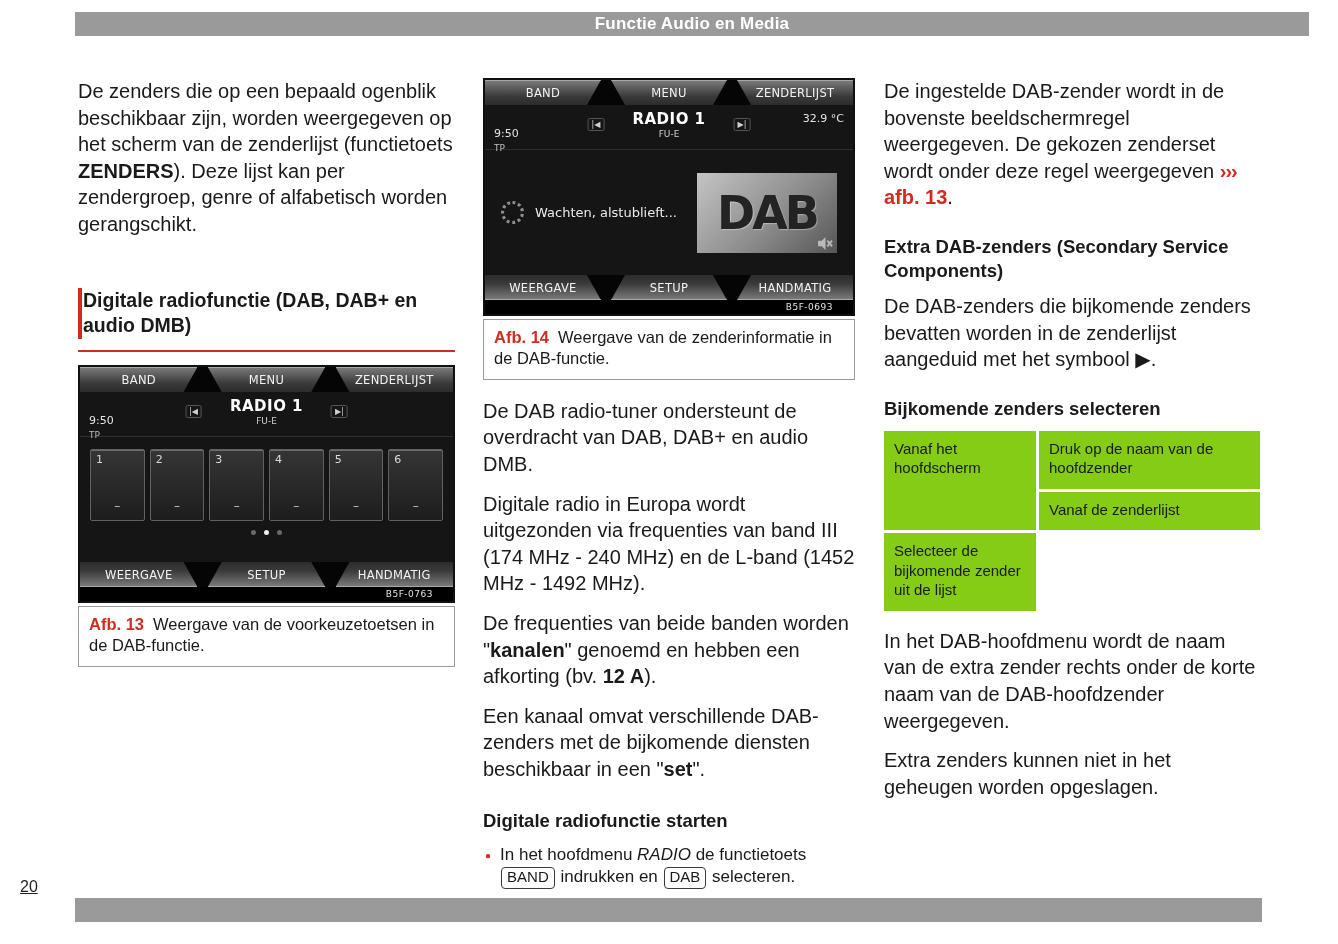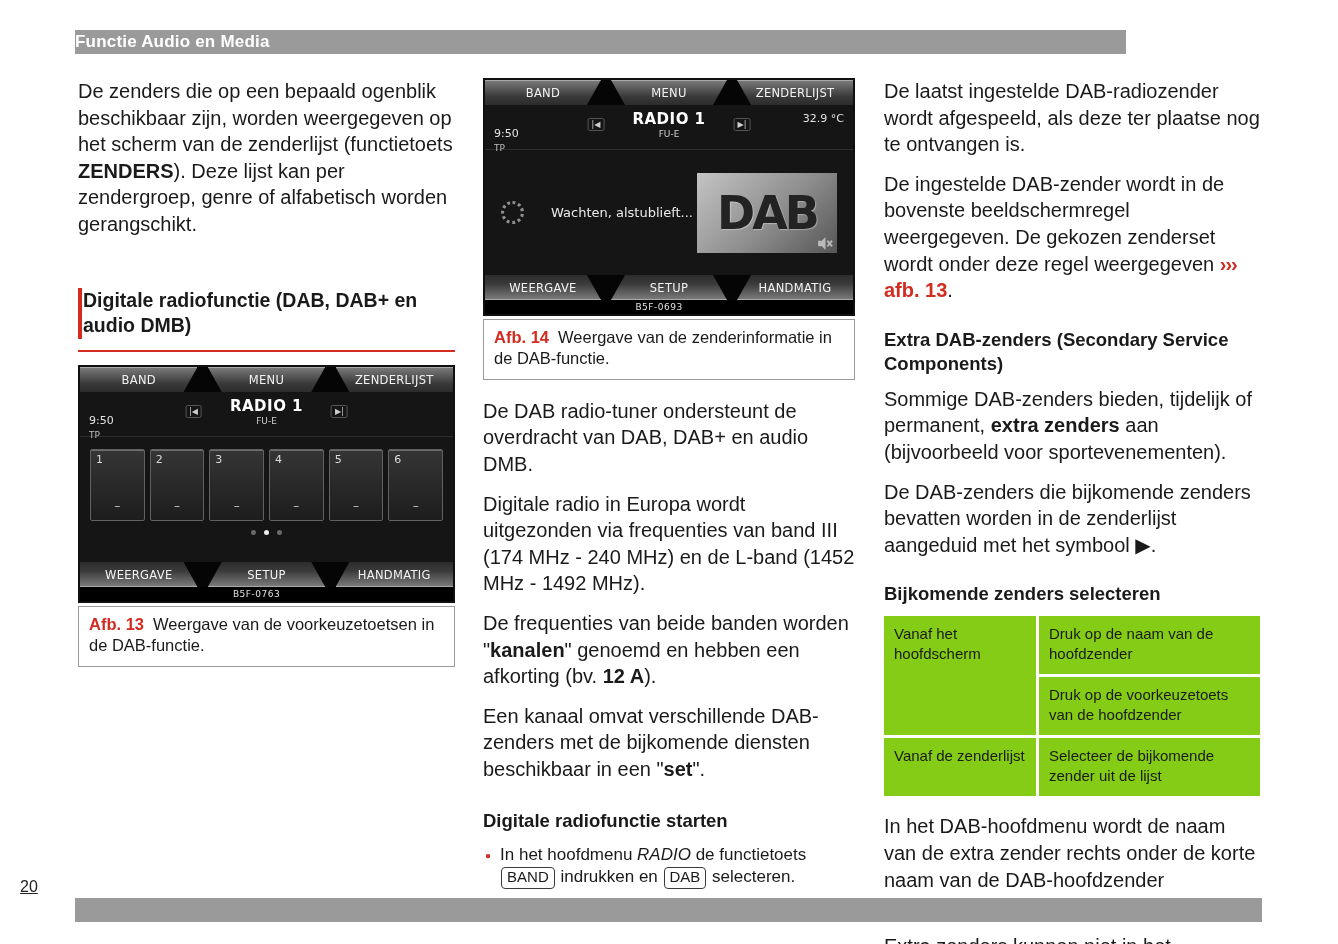--- a/index.html
+++ b/index.html
@@ -1,21 +1,21 @@
 <!DOCTYPE html>
 <html><head>
 <meta charset="utf-8">
 <style>
   html,body{margin:0;padding:0;}
   body{
     width:1338px;height:944px;position:relative;background:#ffffff;
     font-family:"Liberation Sans", sans-serif;color:#1a1a1a;overflow:hidden;
   }
-  .topbar{position:absolute;left:75px;top:30px;width:1051px;height:24px;background:#9a9a9a;
-    display:flex;align-items:center;justify-content:flex-start;}
+  .topbar{position:absolute;left:75px;top:12px;width:1234px;height:24px;background:#9a9a9a;
+    display:flex;align-items:center;justify-content:center;}
   .topbar-title{color:#ffffff;font-weight:bold;font-size:17px;letter-spacing:.2px;}
   .botbar{position:absolute;left:75px;top:898px;width:1187px;height:24px;background:#9a9a9a;}
   .pageno{position:absolute;left:20px;top:878px;font-size:16px;color:#222;text-decoration:underline;}
 
   .col{position:absolute;top:78px;}
   #c1{left:78px;width:377px;}
   #c2{left:483px;width:372px;}
   #c3{left:884px;width:376px;}
 
   p.body{font-size:20px;line-height:1.33;margin:0 0 13px;}
@@ -59,29 +59,29 @@
     background:linear-gradient(180deg,#353535,#1d1d1d);box-shadow:inset 0 1px 0 #6d6d6d;}
   .p-num{position:absolute;top:3px;left:5px;font-size:11px;color:#dcdcdc;}
   .p-val{position:absolute;bottom:7px;left:0;right:0;text-align:center;font-size:12px;color:#c6c6c6;}
   .scr-dots{text-align:center;margin:9px 0 2px;line-height:0;}
   .scr-dots i{display:inline-block;width:5px;height:5px;border-radius:50%;background:#6a6a6a;margin:0 4px;}
   .scr-dots i.on{background:#ececec;}
 
   .scr-mid{flex:1;position:relative;display:flex;align-items:center;padding:0 16px;gap:12px;}
   .wait{display:flex;align-items:center;gap:11px;flex:1;min-width:0;}
   .spinner{width:17px;height:17px;border:3px dotted #8f8f8f;border-radius:50%;flex:0 0 auto;}
-  .wait-text{font-size:13px;color:#eaeaea;white-space:nowrap;margin-left:16px;}
+  .wait-text{font-size:13px;color:#eaeaea;white-space:nowrap;}
   .dab-logo{position:relative;width:140px;height:80px;flex:0 0 auto;
     background:linear-gradient(135deg,#c4c4c4 0%,#8d8d8d 55%,#565656 100%);
     display:flex;align-items:center;justify-content:center;}
   .dab-text{font-size:46px;font-weight:bold;color:#232323;letter-spacing:-3px;
     text-shadow:1px 1px 1px rgba(255,255,255,.35);}
   .mute{position:absolute;right:4px;bottom:3px;line-height:0;}
 
-  .scr-codebar{flex:0 0 14px;display:flex;justify-content:center;align-items:center;
+  .scr-codebar{flex:0 0 14px;display:flex;justify-content:flex-end;align-items:center;
     background:#000;padding-right:20px;}
   .scr-code{font-size:9px;color:#e2e2e2;letter-spacing:.5px;}
 
   .caption{border:1px solid #9b9b9b;padding:7px 10px 9px;font-size:16.5px;line-height:1.3;margin-top:3px;}
   .cap-label{color:#d22b20;font-weight:bold;margin-right:9px;}
 
   .subhead{font-size:18.5px;font-weight:bold;line-height:1.3;margin:26px 0 11px;}
   #c3 .subhead{margin:24px 0 10px;}
 
   .bullet-item{display:flex;font-size:17px;line-height:1.33;margin-top:4px;}
@@ -261,36 +261,33 @@
 
     <h3 class="subhead">Digitale radiofunctie starten</h3>
 
     <div class="bullet-item">
       <span class="bullet">●</span>
       <span><span>In het hoofdmenu </span><i>RADIO</i><span> de functietoets </span><span class="keycap">BAND</span><span> indrukken en </span><span class="keycap">DAB</span><span> selecteren.</span></span>
     </div>
   </div>
 
   <div class="col" id="c3">
-    <p class="body"><span>De laatst ingestelde DAB-radiozender wordt afgespeeld, als deze ter plaatse nog te ontvangen is.</span></p>
 
     <p class="body"><span>De ingestelde DAB-zender wordt in de bovenste beeldschermregel weergegeven. De gekozen zenderset wordt onder deze regel weergegeven </span><span class="ref-arrows">›››</span> <span class="ref">afb. 13</span><span>.</span></p>
 
     <h3 class="subhead">Extra DAB-zenders (Secondary Service Components)</h3>
 
-    <p class="body"><span>Sommige DAB-zenders bieden, tijdelijk of permanent, </span><b>extra zenders</b><span> aan (bijvoorbeeld voor sportevenementen).</span></p>
 
     <p class="body"><span>De DAB-zenders die bijkomende zenders bevatten worden in de zenderlijst aangeduid met het symbool </span><span>▶</span><span>.</span></p>
 
     <h3 class="subhead">Bijkomende zenders selecteren</h3>
 
     <div class="sel-table">
       <div class="cell c-r1l">Vanaf het hoofdscherm</div>
       <div class="cell">Druk op de naam van de hoofdzender</div>
-      <div class="cell">Druk op de voorkeuzetoets van de hoofdzender</div>
       <div class="cell">Vanaf de zenderlijst</div>
       <div class="cell">Selecteer de bijkomende zender uit de lijst</div>
     </div>
 
     <p class="body"><span>In het DAB-hoofdmenu wordt de naam van de extra zender rechts onder de korte naam van de DAB-hoofdzender weergegeven.</span></p>
 
     <p class="body"><span>Extra zenders kunnen niet in het geheugen worden opgeslagen.</span></p>
   </div>
 
   <footer class="botbar"></footer>

